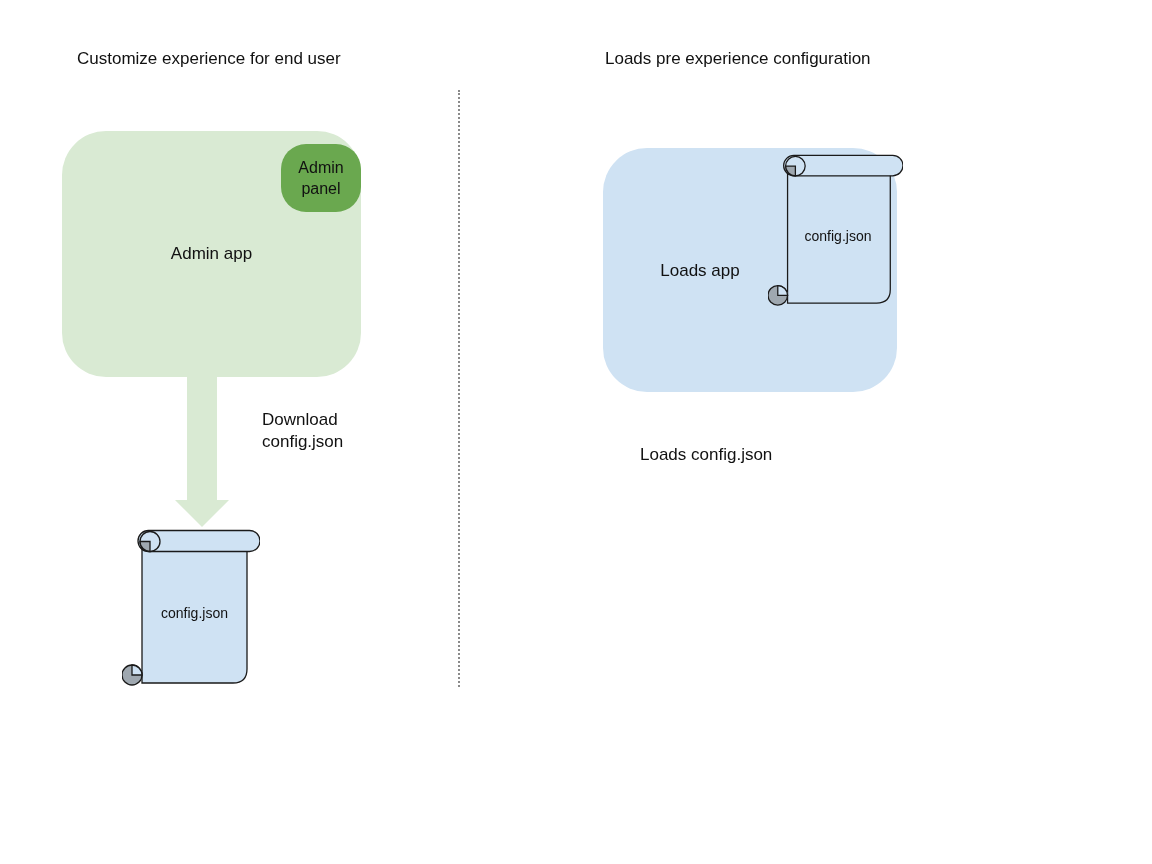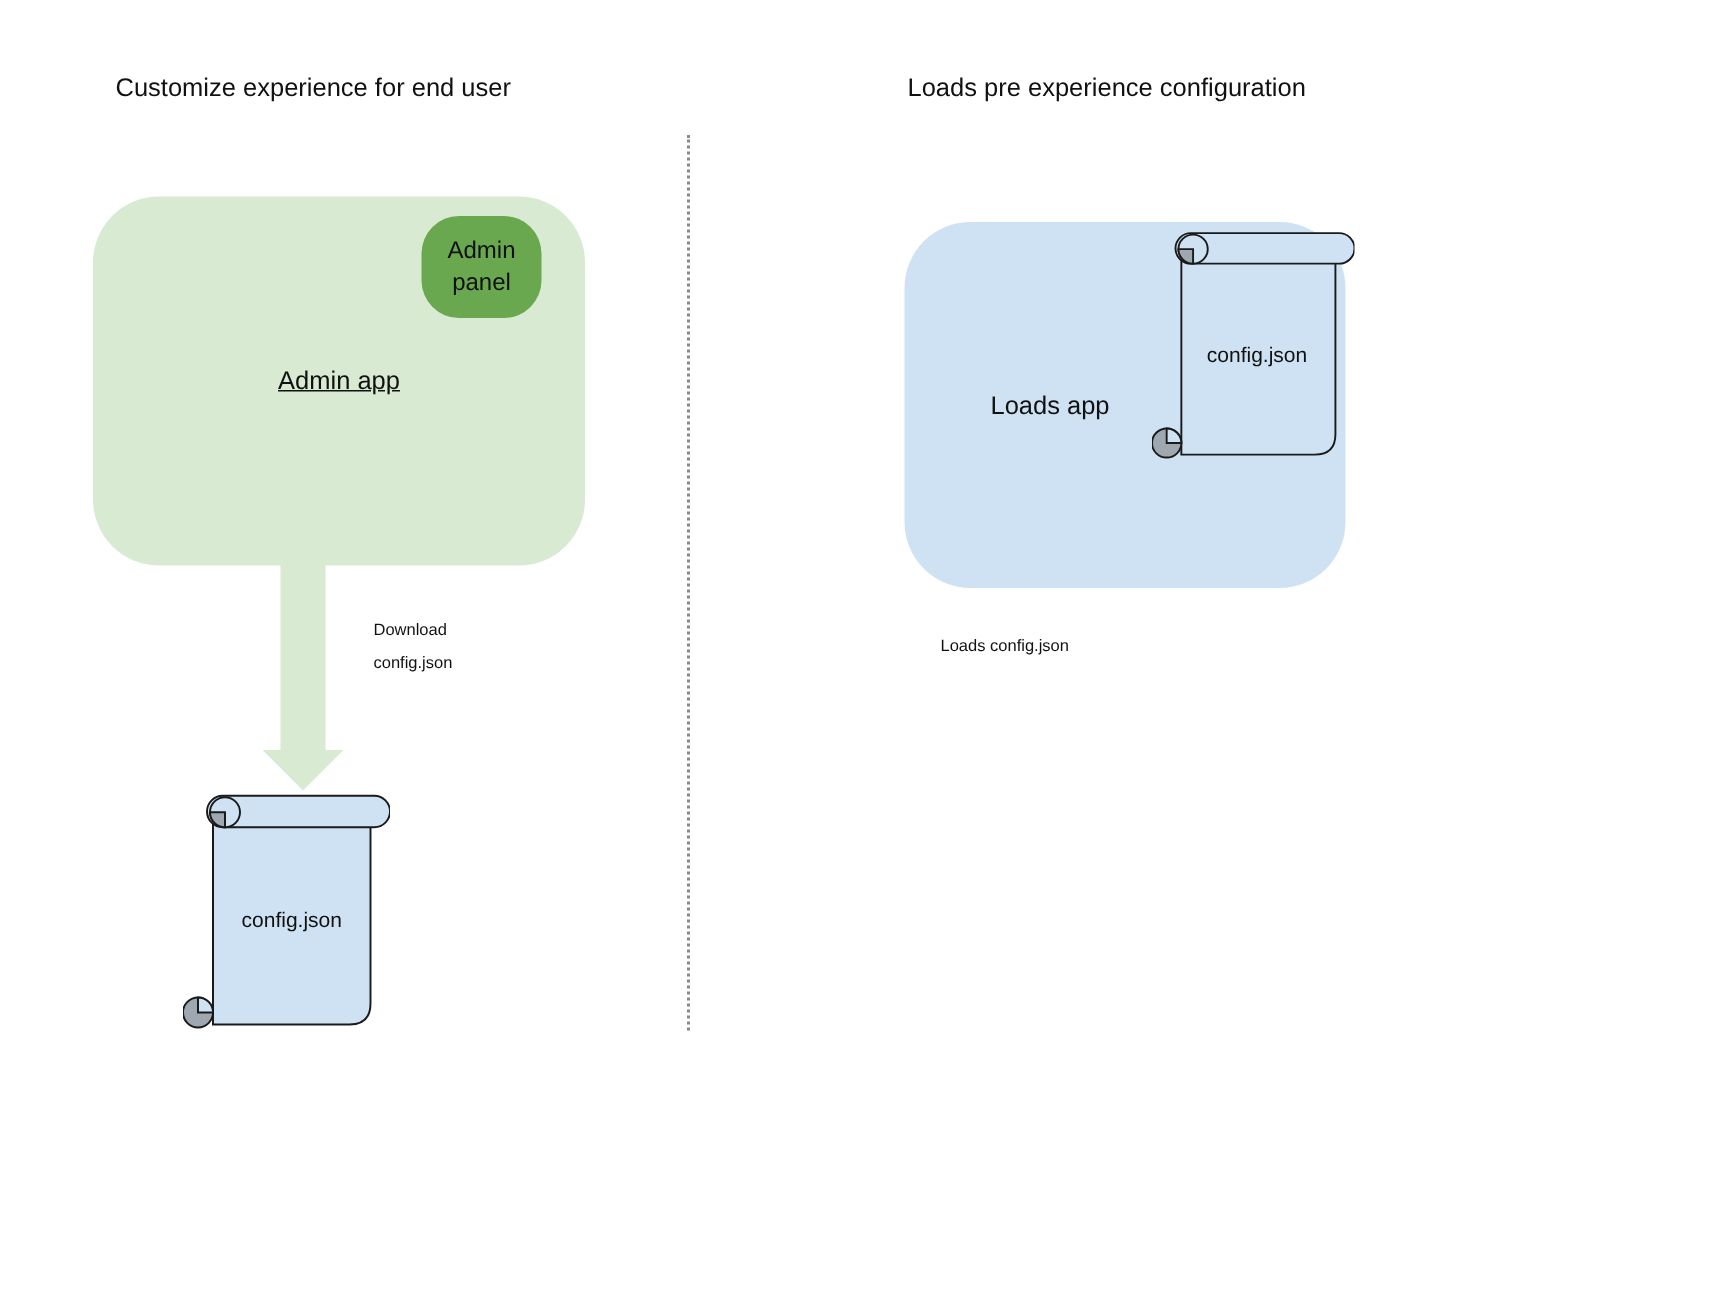--- a/index.html
+++ b/index.html
@@ -25,23 +25,22 @@
   }
 
   .app-box {
     border-radius: 44px;
     display: flex;
     align-items: center;
     justify-content: center;
   }
   #admin-app-box {
     left: 62px; top: 131px;
-    width: 328px; height: 246px;
+    width: 299px; height: 246px;
     background: var(--light-green, #d9ead3);
-    text-decoration: underline;
   }
   #admin-panel-box {
     left: 281px; top: 144px;
     width: 80px; height: 68px;
     border-radius: 25px;
     background: var(--green, #6aa84f);
     display: flex; align-items: center; justify-content: center;
     text-align: center;
     font-size: 16px;
     line-height: 21px;
@@ -61,26 +60,27 @@
     text-align: center;
     font-size: 17px;
   }
 
   #download-arrow-svg {
     left: 174px; top: 376px;
     width: 56px; height: 152px;
   }
 
   .caption {
-    font-size: 11px;
+    font-size: 17px;
     line-height: 22px;
     white-space: pre-line;
+    margin-left: 13px;
   }
   #download-caption { left: 249px; top: 409px; }
-  #loads-caption    { left: 627px; top: 420px; }
+  #loads-caption    { left: 627px; top: 444px; }
 
   .scroll-wrap { pointer-events: none; }
   #config-scroll-left  { left: 122px; top: 529px; width: 138px; height: 157px; }
   #config-scroll-right { left: 768px; top: 154px; width: 135px; height: 152px; }
   .scroll-wrap svg { position: absolute; left: 0; top: 0; width: 100%; height: 100%; }
   .scroll-label {
     position: absolute;
     text-align: center;
     font-size: 14px;
     line-height: 17px;

